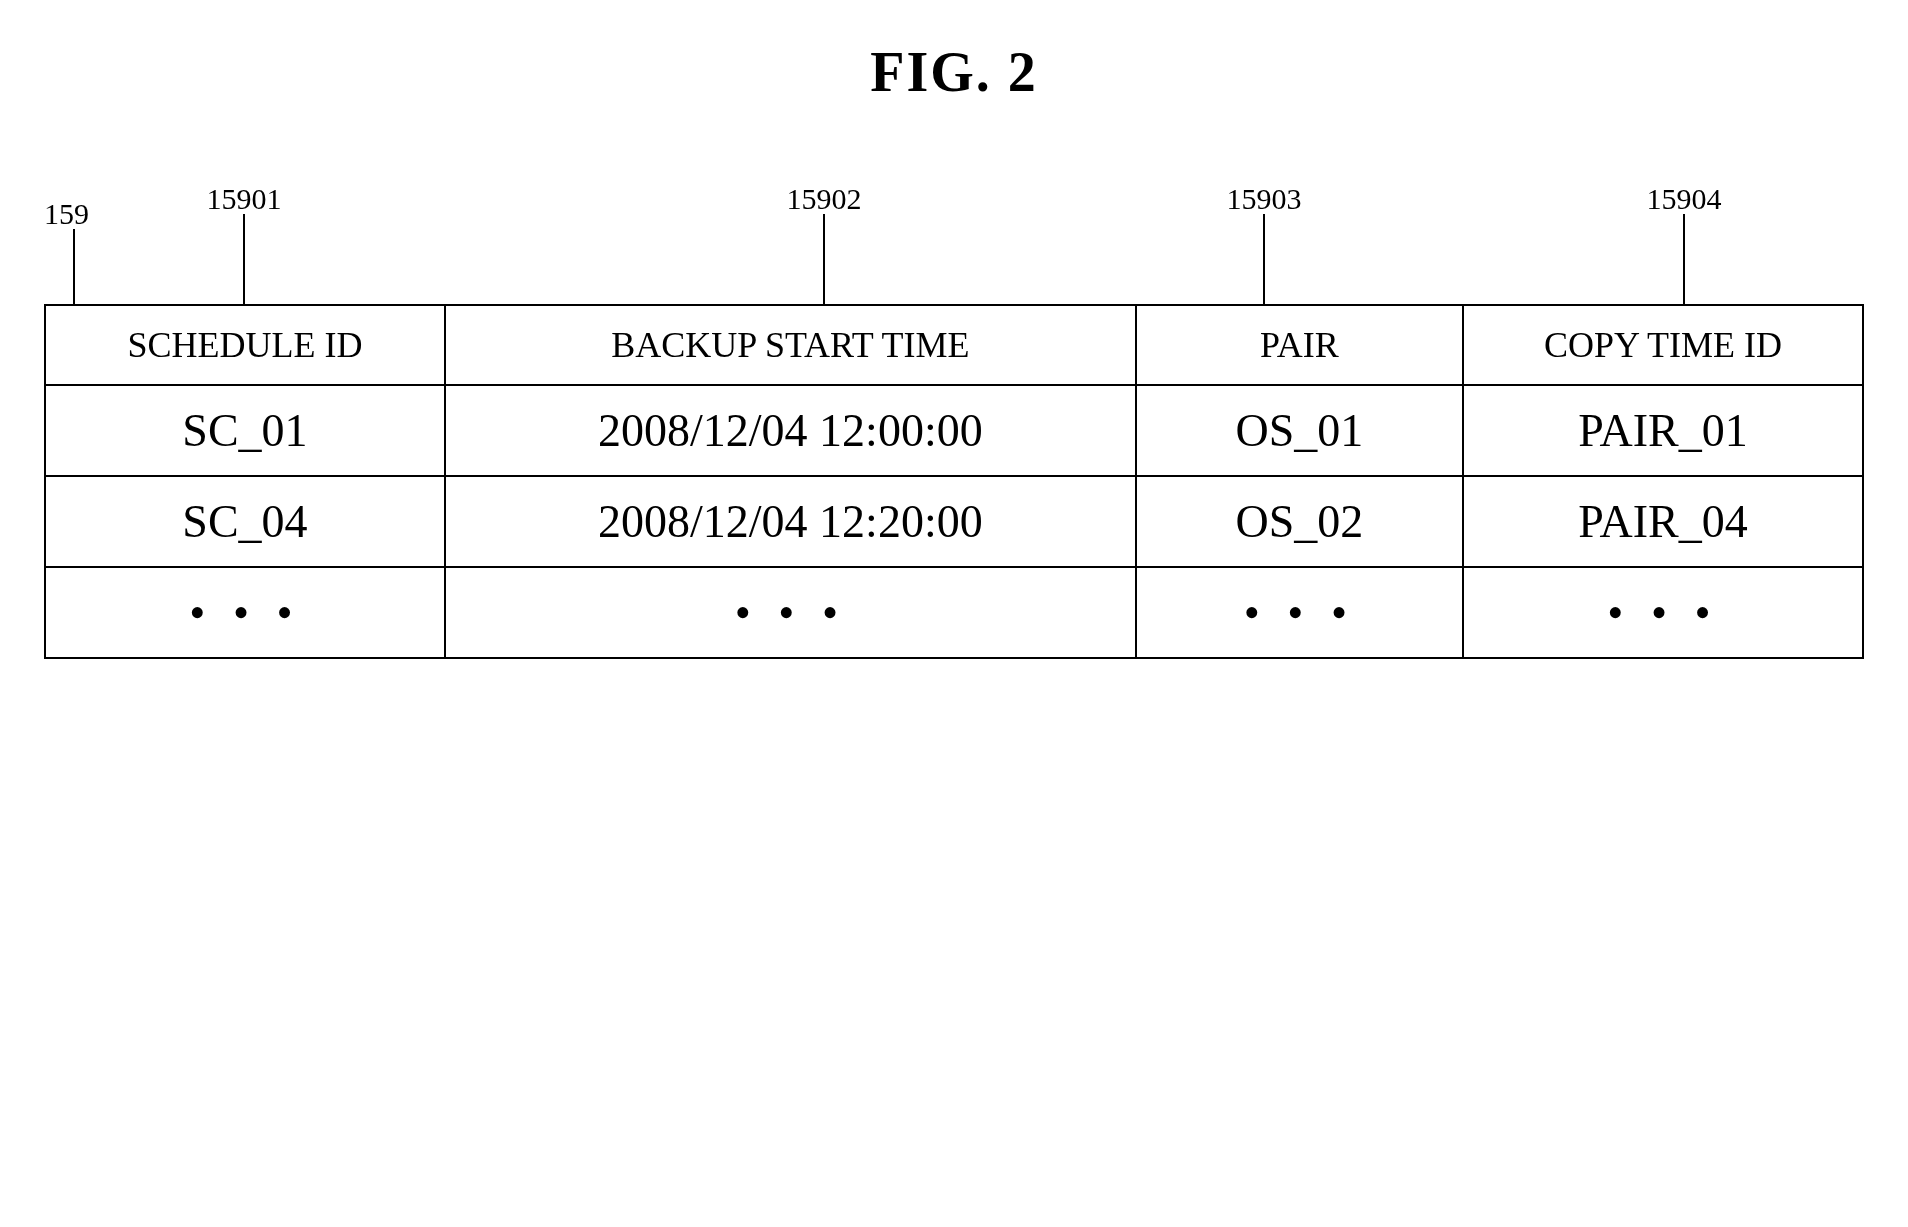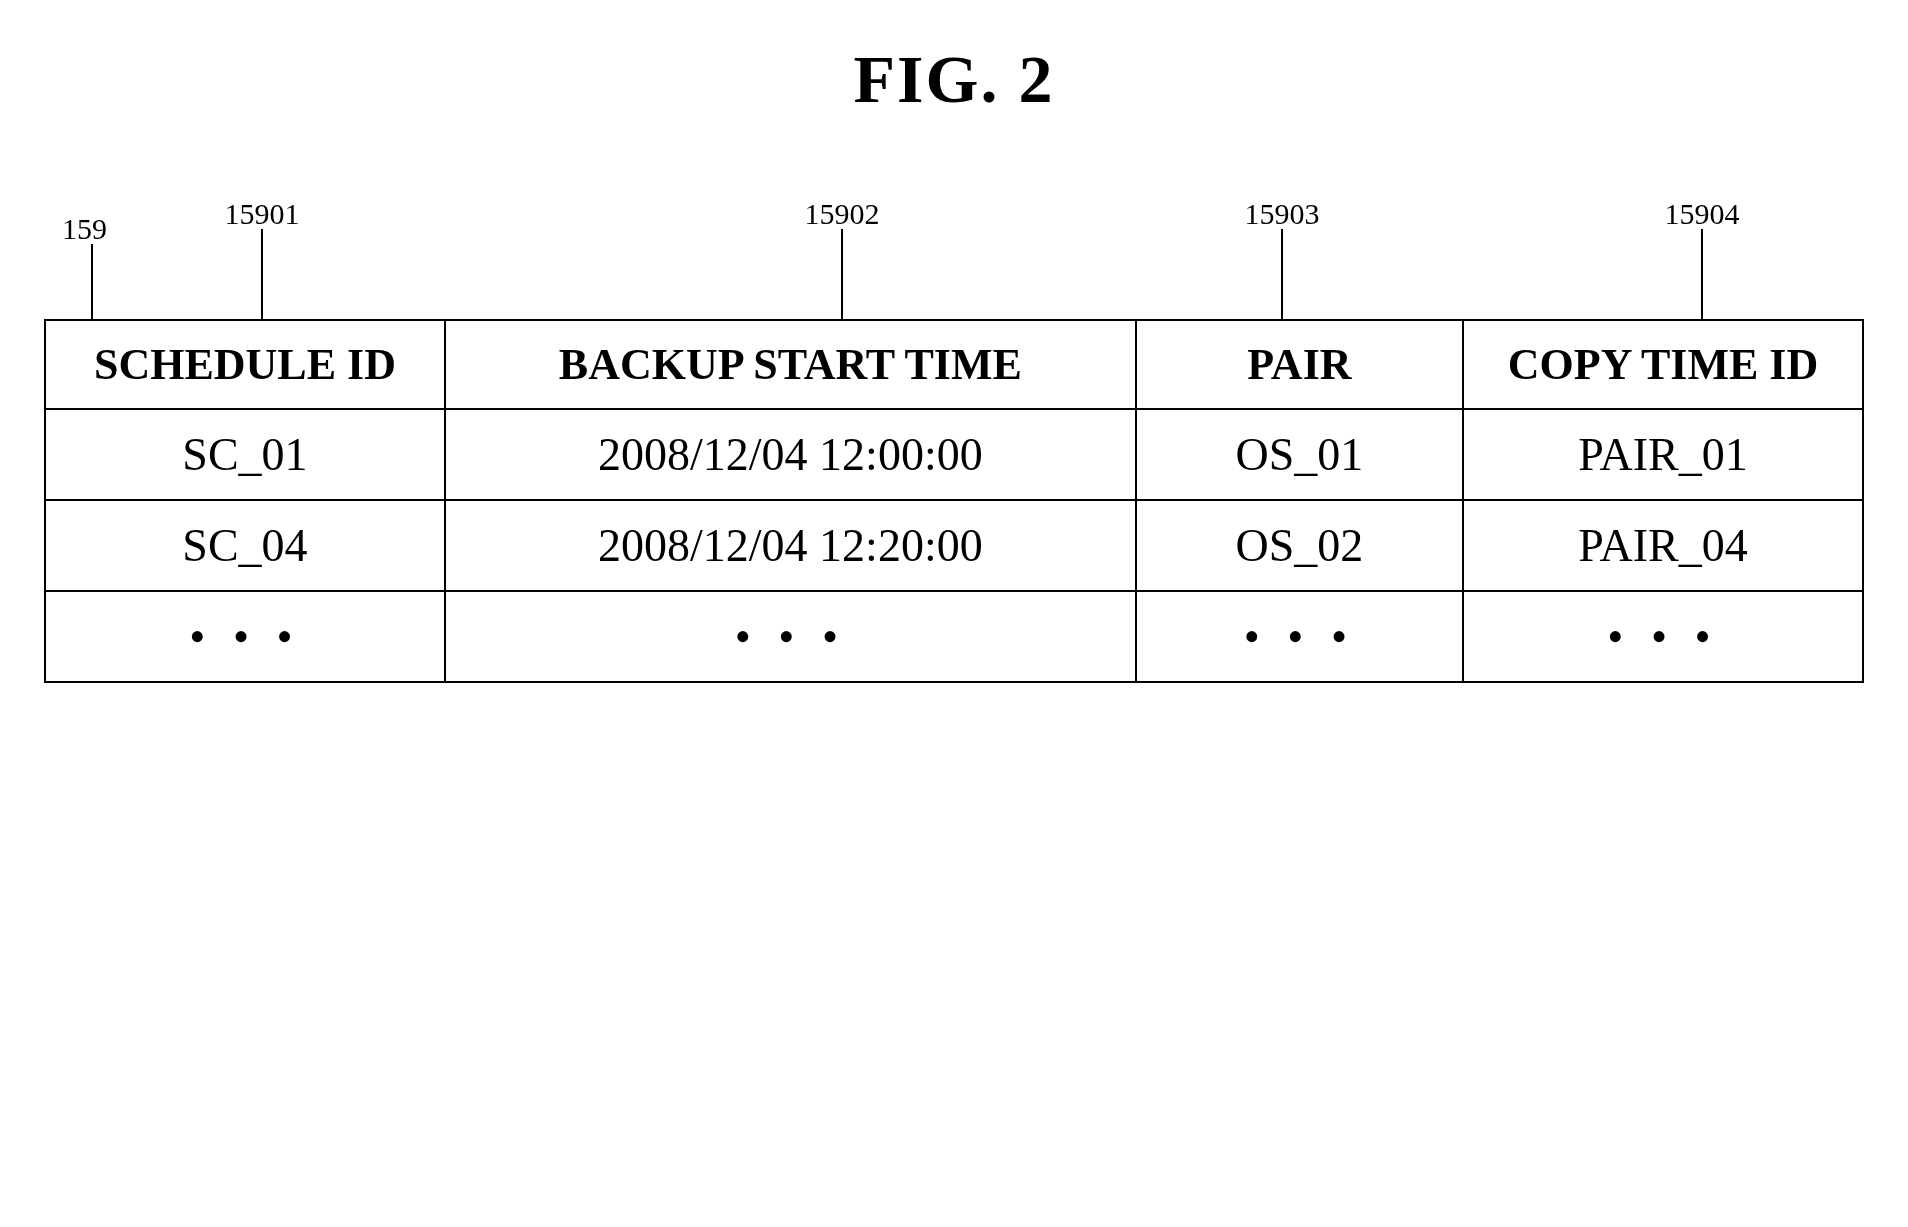--- a/index.html
+++ b/index.html
@@ -13,21 +13,21 @@
       font-family: 'Times New Roman', Times, serif;
       width: 1908px;
       min-height: 1227px;
       display: flex;
       flex-direction: column;
       align-items: center;
       padding-top: 40px;
     }
 
     .page-title {
-      font-size: 68px;
+      font-size: 56px;
       font-weight: bold;
       margin-bottom: 80px;
       letter-spacing: 2px;
     }
 
     .diagram-container {
       position: relative;
       width: 1820px;
       margin: 0 auto;
     }
@@ -42,22 +42,22 @@
     .data-table th,
     .data-table td {
       border: 2px solid #000;
       padding: 18px 30px;
       text-align: center;
       font-size: 46px;
       font-family: 'Times New Roman', Times, serif;
     }
 
     .data-table th {
-      font-weight: bold;
-      font-size: 44px;
+      font-weight: normal;
+      font-size: 36px;
     }
 
     .data-table td {
       font-weight: normal;
     }
 
     .col-schedule { width: 22%; }
     .col-backup   { width: 38%; }
     .col-osid     { width: 18%; }
     .col-copypair { width: 22%; }
@@ -67,21 +67,21 @@
       letter-spacing: 8px;
     }
   </style>
 </head>
 <body>
 
 <h1 class="page-title">FIG. 2</h1>
 
 <div class="diagram-container">
 
-  <div style="position:relative; width:100%; height:120px;margin-left:18px;">
+  <div style="position:relative; width:100%; height:120px;">
     <svg width="100%" height="120" style="position:absolute;top:0;left:0;">
 
       <text x="0" y="40" font-size="30" font-family="Times New Roman, Times, serif">159</text>
 
       <line x1="30" y1="45" x2="30" y2="120" stroke="#000" stroke-width="2"></line>
 
       <text x="200" y="25" font-size="30" font-family="Times New Roman, Times, serif" text-anchor="middle">15901</text>
       <line x1="200" y1="30" x2="200" y2="120" stroke="#000" stroke-width="2"></line>
 
       <text x="780" y="25" font-size="30" font-family="Times New Roman, Times, serif" text-anchor="middle">15902</text>

